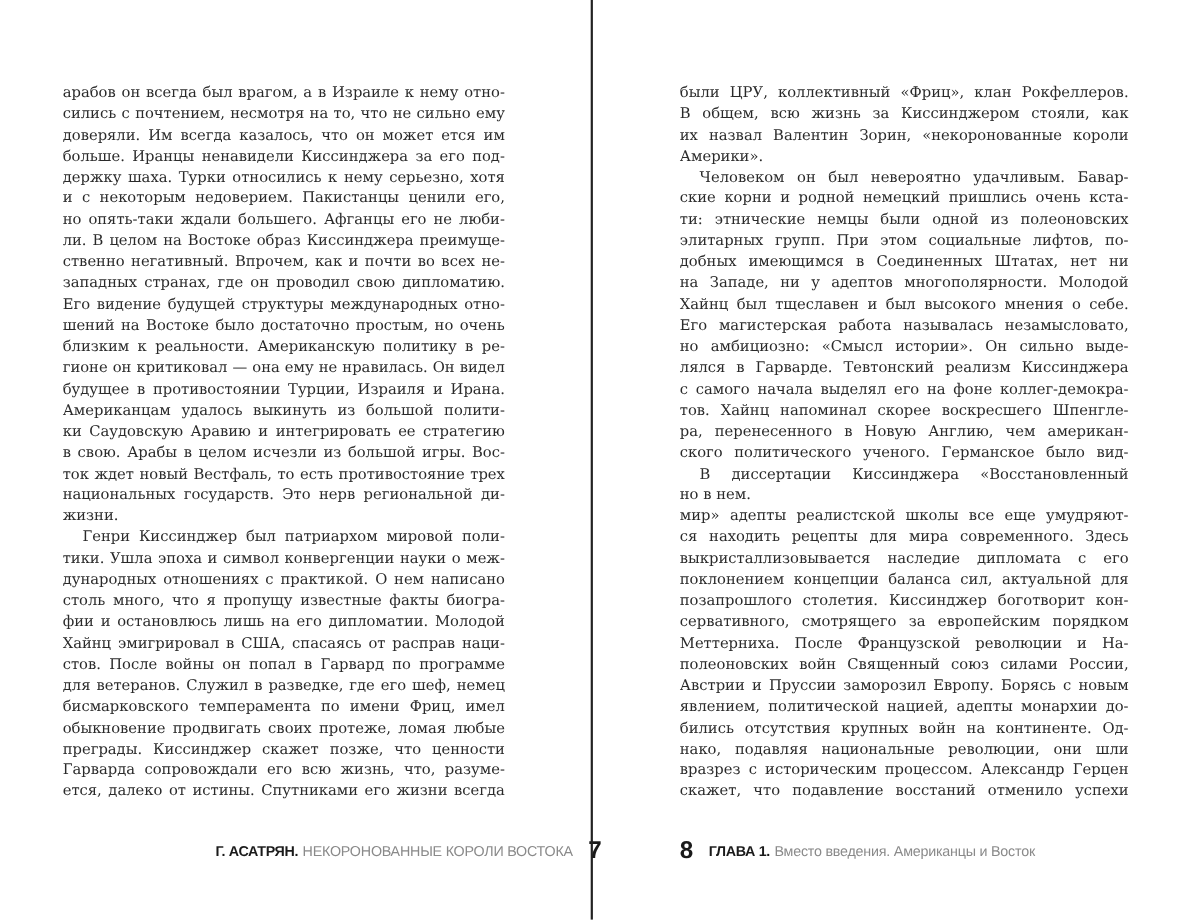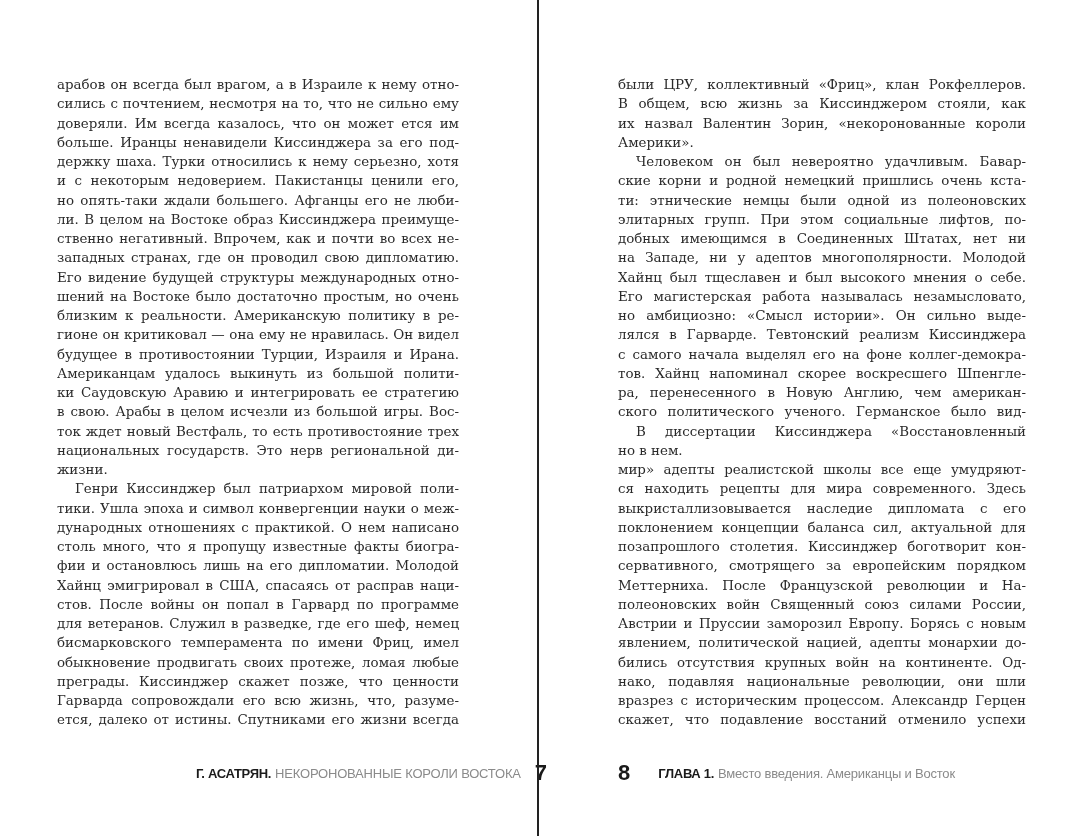--- a/index.html
+++ b/index.html
@@ -17,21 +17,21 @@
     text-align: justify;
   }
   .page.left .text { left: 57px; top: 75px; width: 402px; }
   .page.right .text { left: 78px; top: 75px; width: 408px; }
   .line { display: block; white-space: nowrap; text-align-last: justify; text-align: justify; overflow: hidden; }
   .line.last { text-align-last: left; }
   .line.indent { padding-left: 18px; }
   .footer { position: absolute; top: 760px; font-family: "Liberation Sans", sans-serif; display: flex; align-items: center; white-space: nowrap; }
   .page.left .footer { right: 78px; }
   .page.right .footer { left: 78px; }
-  .f-author { font-weight: bold; font-size: 13px; color: #1a1a1a; letter-spacing: -0.3px; margin-left: 14px; }
+  .f-author { font-weight: bold; font-size: 13px; color: #1a1a1a; letter-spacing: -0.3px; }
   .f-title { font-size: 13px; color: #8a8a8a; margin-left: 4px; letter-spacing: -0.2px; }
   .f-num { font-weight: bold; font-size: 22px; color: #1a1a1a; margin-left: 14px; }
   .page.right .f-num { margin-left: 0; margin-right: 14px; }
 </style>
 </head>
 <body>
 
 <div class="page left">
   <div class="text" id="left-text">
       <span class="line">арабов он всегда был врагом, а в Израиле к нему отно-</span>

